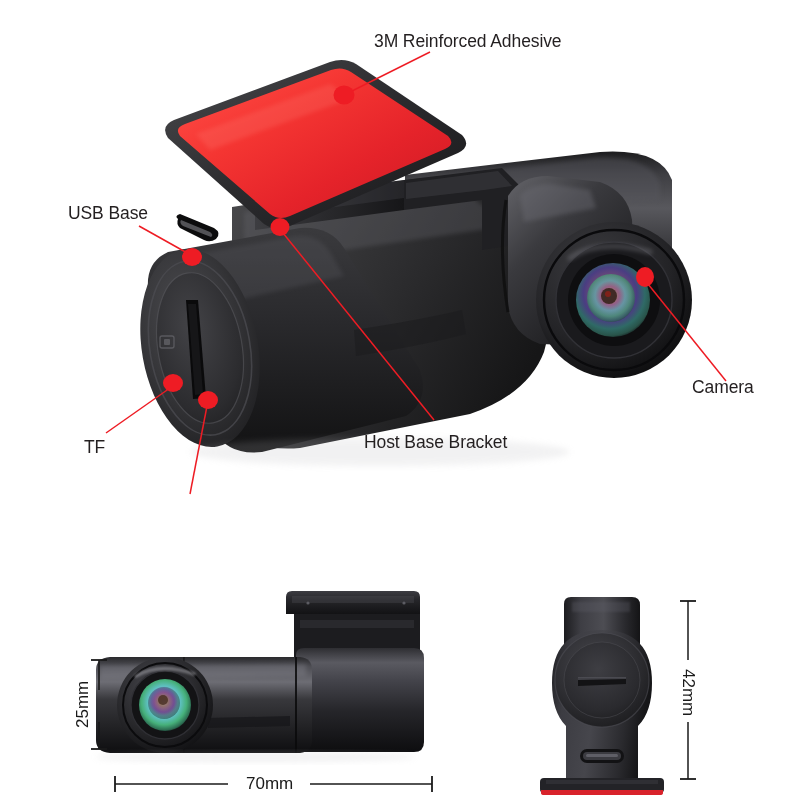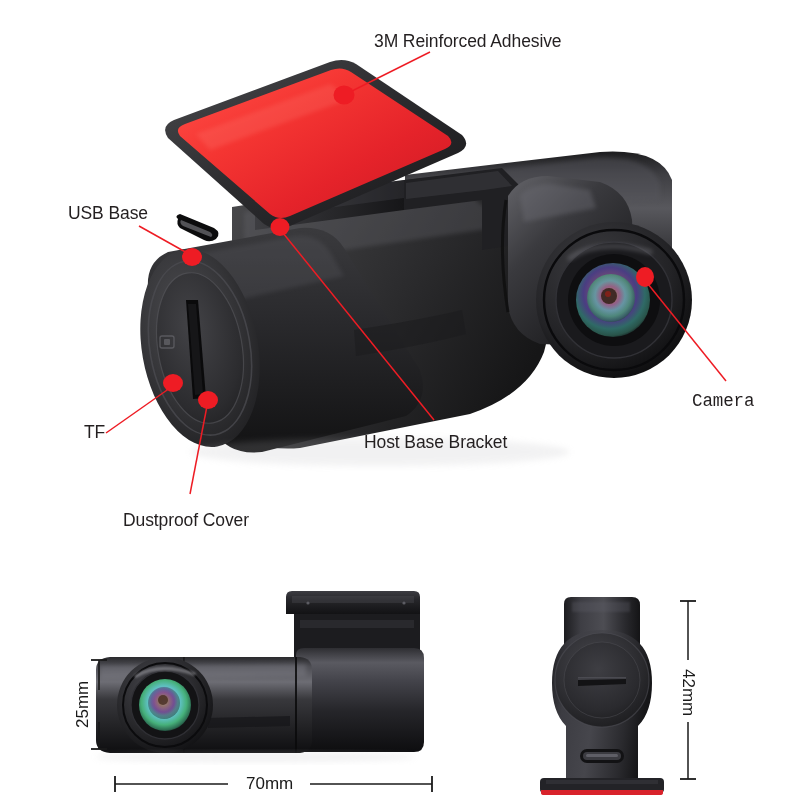--- a/index.html
+++ b/index.html
@@ -366,27 +366,26 @@
       <line x1="688" y1="722" x2="688" y2="779" stroke="#1a1a1a" stroke-width="1.5"></line>
       <line x1="680" y1="601" x2="696" y2="601" stroke="#1a1a1a" stroke-width="1.8"></line>
       <line x1="680" y1="779" x2="696" y2="779" stroke="#1a1a1a" stroke-width="1.8"></line>
     </g>
   </svg>
 
   <div class="callout-label" style="left:374px; top:31px;">3M Reinforced Adhesive</div>
 
   <div class="callout-label" style="left:68px; top:203px;">USB Base</div>
 
-  <div class="callout-label" style="left:84px; top:422px;">TF</div>
-
-  <div class="callout-label" style="left:123px; top:510px;">Dustproof Cover</div>
+  <div class="callout-label" style="left:84px; top:437px;">TF</div>
+
 
   <div class="callout-label" style="left:364px; top:432px;text-align:right;">Host Base Bracket</div>
 
-  <div class="callout-label" style="left:692px; top:391px;font-family:Liberation Mono, monospace;">Camera</div>
+  <div class="callout-label" style="left:692px; top:377px;">Camera</div>
 
   <div class="dim-label vertical rot-left" style="left:60px; top:695px; width:46px; text-align:center;">25mm</div>
 
   <div class="dim-label" style="left:246px; top:774px;">70mm</div>
 
   <div class="dim-label vertical rot-right" style="left:665px; top:682px; width:46px; text-align:center;">42mm</div>
 
 </div>
 
 </body></html>

